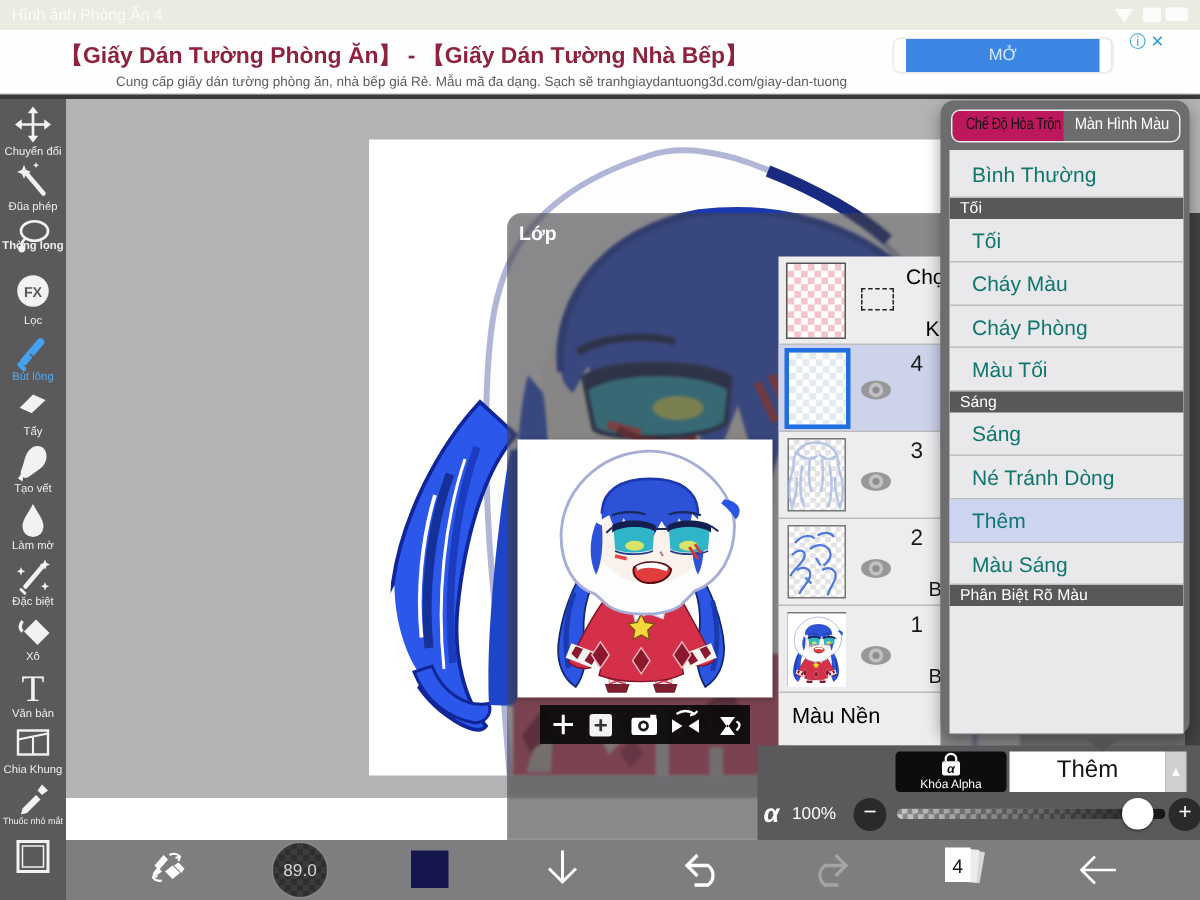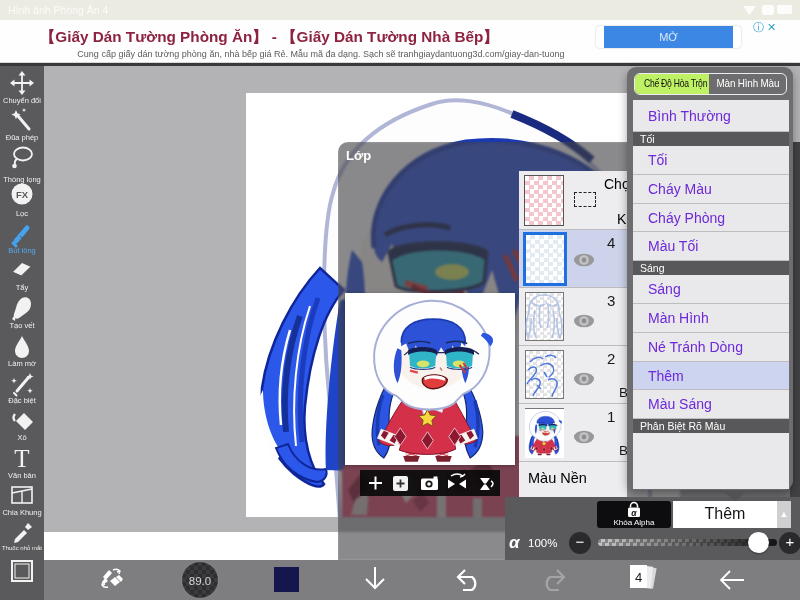--- a/index.html
+++ b/index.html
@@ -34,24 +34,24 @@
 #llist{left:519px;top:171px;width:108px;height:326px;background:#ededef;overflow:hidden;}
 .lrow{position:absolute;left:0;width:108px;border-bottom:1px solid #bcbcbe;}
 .lthumb{position:absolute;background:#fff;}
 .lnum{position:absolute;font-size:15px;color:#1a1a1a;}
 .chk-pink{background:repeating-conic-gradient(#f5c5ce 0% 25%,#fff 0% 50%);background-size:9px 9px;}
 .chk-blue{background:repeating-conic-gradient(#e2eaf2 0% 25%,#fff 0% 50%);background-size:9px 9px;}
 .chk-gray{background:repeating-conic-gradient(#e3e3e5 0% 25%,#fff 0% 50%);background-size:7px 7px;}
 
 #menu{left:627px;top:67px;width:166px;height:423px;background:#6d6d6f;border-radius:9px;box-shadow:0 4px 10px rgba(0,0,0,.35);}
 #seg{left:634px;top:73px;width:153px;height:22px;border:1.5px solid #ededed;border-radius:6px;overflow:hidden;display:flex;font-size:10px;letter-spacing:-0.5px;}
-#seg .s1{width:74px;background:#bef264;color:#111;text-align:center;line-height:19px;letter-spacing:-0.3px;}
+#seg .s1{width:74px;background:#be185d;color:#111;text-align:center;line-height:19px;letter-spacing:-0.3px;}
 #seg .s2{width:79px;color:#fff;text-align:center;line-height:19px;letter-spacing:-0.2px;}
 #mlist{left:633px;top:100px;width:156px;height:389px;background:#e9e9eb;overflow:hidden;}
-.mi{height:28.8px;line-height:28.8px;padding-left:15px;font-size:14px;color:#6d28d9;border-bottom:1px solid #bdbdbf;}
+.mi{height:28.8px;line-height:28.8px;padding-left:15px;font-size:14px;color:#0f766e;border-bottom:1px solid #bdbdbf;}
 .mh{height:14px;line-height:14px;padding-left:7px;font-size:10.5px;color:#fff;background:#58585a;}
 .mi.hl{background:#cdd4f0;}
 #mptr{left:721px;top:490px;width:0;height:0;border-left:14px solid transparent;border-right:14px solid transparent;border-top:11px solid #525254;}
 
 .bbtn{position:absolute;top:501px;height:27px;background:#0d0d0f;border-radius:3px;color:#fff;text-align:center;}
 .bbtn svg{position:absolute;left:0;top:0;}
 .bbtn .t{position:absolute;left:0;bottom:1px;width:100%;font-size:8px;}
 #them{left:673px;top:501px;width:104px;height:27px;background:#fff;color:#151515;font-size:16px;text-align:center;line-height:26px;}
 #themstrip{left:777px;top:501px;width:14px;height:27px;background:#cfcfd1;color:#fff;font-size:9px;text-align:center;line-height:27px;}
 
@@ -277,21 +277,20 @@
     </div>
   <div class="abs" id="mlist">
     <div class="mi" style="height:32px;line-height:32px;">Bình Thường</div>
     <div class="mh">Tối</div>
     <div class="mi">Tối</div>
     <div class="mi">Cháy Màu</div>
     <div class="mi">Cháy Phòng</div>
     <div class="mi">Màu Tối</div>
     <div class="mh">Sáng</div>
     <div class="mi">Sáng</div>
-    <div class="mi">Màn Hình</div>
     <div class="mi">Né Tránh Dòng</div>
     <div class="mi hl">Thêm</div>
     <div class="mi">Màu Sáng</div>
     <div class="mh" style="height:14px;">Phân Biệt Rõ Màu</div>
   </div>
 
   <div class="abs" id="alphazone"></div>
   <div class="abs" id="mptr"></div>
   <div class="bbtn" style="left:597px;width:74px;">
       <svg width="74" height="27">
@@ -397,21 +396,21 @@
       <rect x="12" y="561" width="20" height="20" fill="none" stroke-width="2"></rect>
       <rect x="15" y="564" width="14" height="14" fill="none" stroke-width="1"></rect>
     </g>
   </svg>
   <div class="tool" style="top:96px;">
       <span class="lbl">Chuyển đổi</span>
     </div>
   <div class="tool" style="top:132.5px;">
       <span class="lbl">Đũa phép</span>
     </div>
-  <div class="tool" style="top:175px;">
+  <div class="tool" style="top:159px;font-weight:bold;">
       <span class="lbl">Thòng lọng</span>
     </div>
   <div class="tool" style="top:208.5px;">
       <span class="lbl">Lọc</span>
     </div>
   <div class="tool" style="top:245.5px;color:#55aaf0;">
       <span class="lbl">Bút lông</span>
     </div>
   <div class="tool" style="top:283px;">
       <span class="lbl">Tẩy</span>

